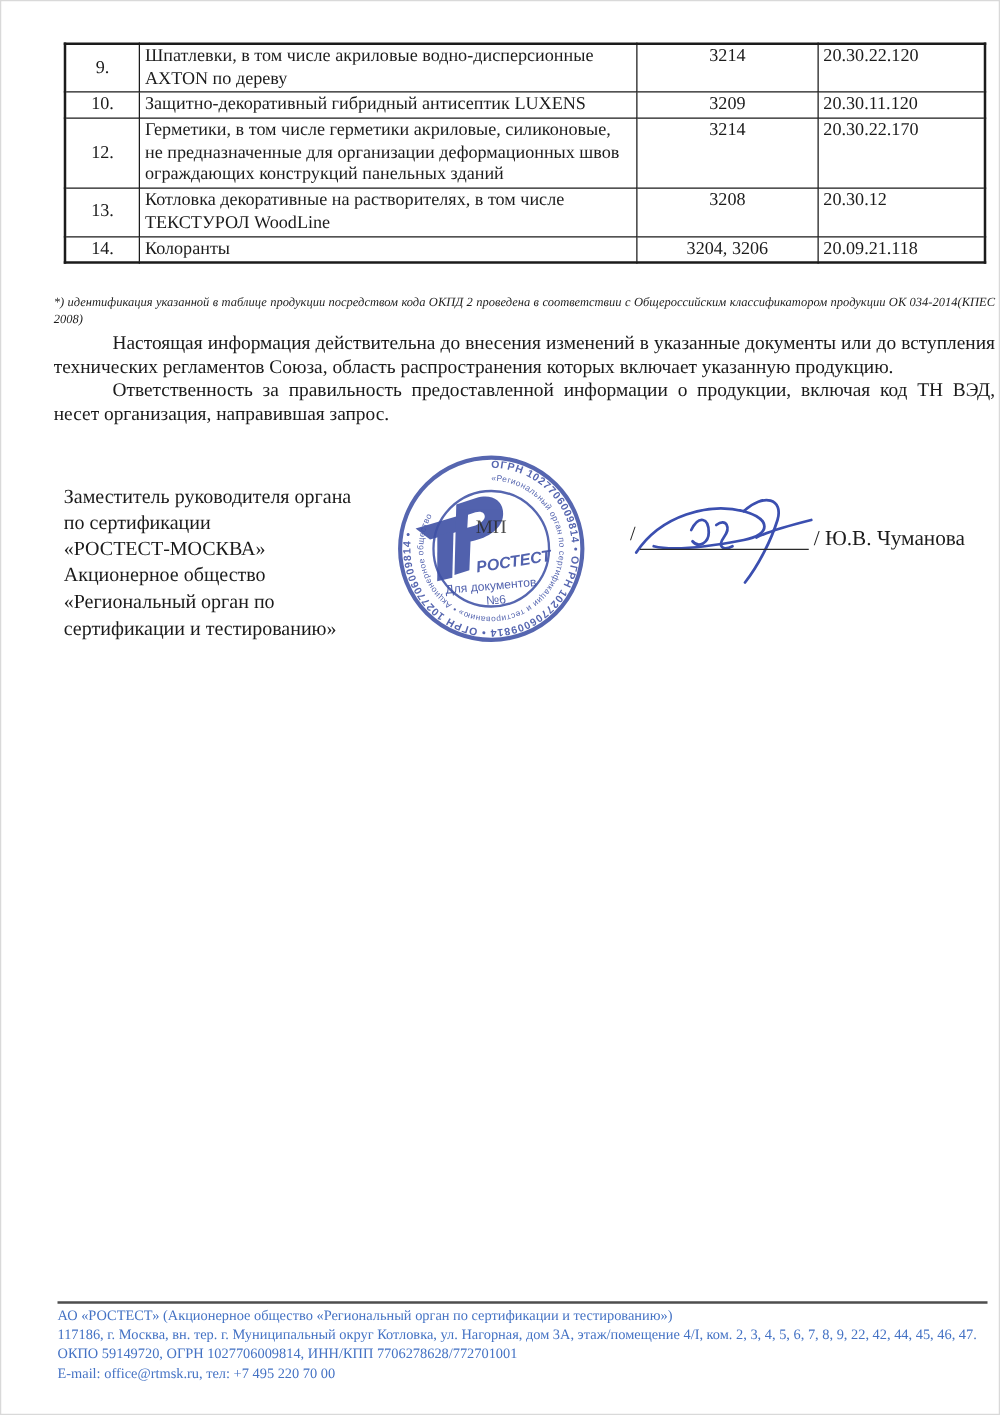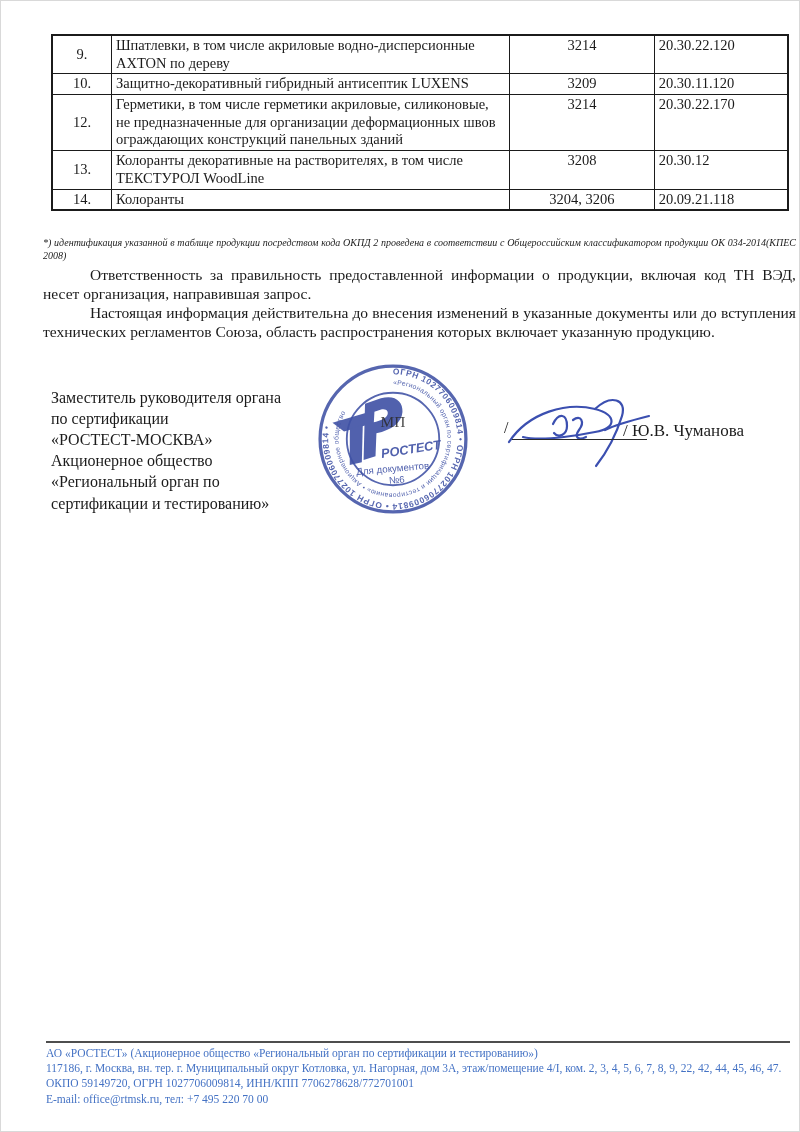--- a/index.html
+++ b/index.html
@@ -44,21 +44,21 @@
 
   
   .sig-title{
     position:absolute;left:50px;top:386px;width:320px;
     font-size:16px;line-height:1.32;white-space:pre-line;
   }
   .stamp{position:absolute;left:316px;top:362px;width:152px;height:152px;}
   .sig-scribble{position:absolute;left:500px;top:393px;width:170px;height:80px;}
   .sig-slash{position:absolute;left:503px;top:418px;font-size:16px;}
   .sig-line{position:absolute;left:511px;top:438px;width:135px;border-top:1.5px solid #2a2a2a;}
-  .sig-name{position:absolute;left:622px;top:420px;font-size:17px;white-space:nowrap;}
+  .sig-name{position:absolute;left:650px;top:420px;font-size:17px;white-space:nowrap;}
 
   
   .footer-rule{position:absolute;left:45px;top:1040px;width:744px;border-top:2px solid #4e4e4e;}
   .footer{
     position:absolute;left:45px;top:1045px;width:744px;
     font-size:11.5px;line-height:1.32;color:#4472C4;font-family:Liberation Serif, serif;
   }
   .footer p{margin:0;}
 </style>
 </head>
@@ -81,37 +81,37 @@
         <td class="c-okpd">20.30.11.120</td>
       </tr>
       <tr>
         <td class="c-num">12.</td>
         <td class="c-desc">Герметики, в том числе герметики акриловые, силиконовые, не предназначенные для организации деформационных швов ограждающих конструкций панельных зданий</td>
         <td class="c-code">3214</td>
         <td class="c-okpd">20.30.22.170</td>
       </tr>
       <tr>
         <td class="c-num">13.</td>
-        <td class="c-desc">Колоранты декоративные на растворителях, в том числе ТЕКСТУРОЛ WoodLine</td>
+        <td class="c-desc">Котловка декоративные на растворителях, в том числе ТЕКСТУРОЛ WoodLine</td>
         <td class="c-code">3208</td>
         <td class="c-okpd">20.30.12</td>
       </tr>
       <tr>
         <td class="c-num">14.</td>
         <td class="c-desc">Колоранты</td>
         <td class="c-code">3204, 3206</td>
         <td class="c-okpd">20.09.21.118</td>
       </tr>
     </tbody>
   </table>
 
   <div class="body-text">
     <p class="footnote">*) идентификация указанной в таблице продукции посредством кода ОКПД 2 проведена в соответствии с Общероссийским  классификатором продукции ОК 034-2014(КПЕС 2008)</p>
+    <p class="para">Настоящая информация действительна до внесения изменений в указанные документы или до вступления технических регламентов Союза, область распространения которых включает указанную продукцию.</p>
     <p class="para">Ответственность за правильность предоставленной информации о продукции, включая код ТН ВЭД, несет организация, направившая запрос.</p>
-    <p class="para">Настоящая информация действительна до внесения изменений в указанные документы или до вступления технических регламентов Союза, область распространения которых включает указанную продукцию.</p>
   </div>
 
   <div class="sig-title">Заместитель руководителя органа
 по сертификации
 «РОСТЕСТ-МОСКВА»
 Акционерное общество
 «Региональный орган по
 сертификации и тестированию»</div>
 
   <svg class="stamp" viewBox="0 0 148 148">

